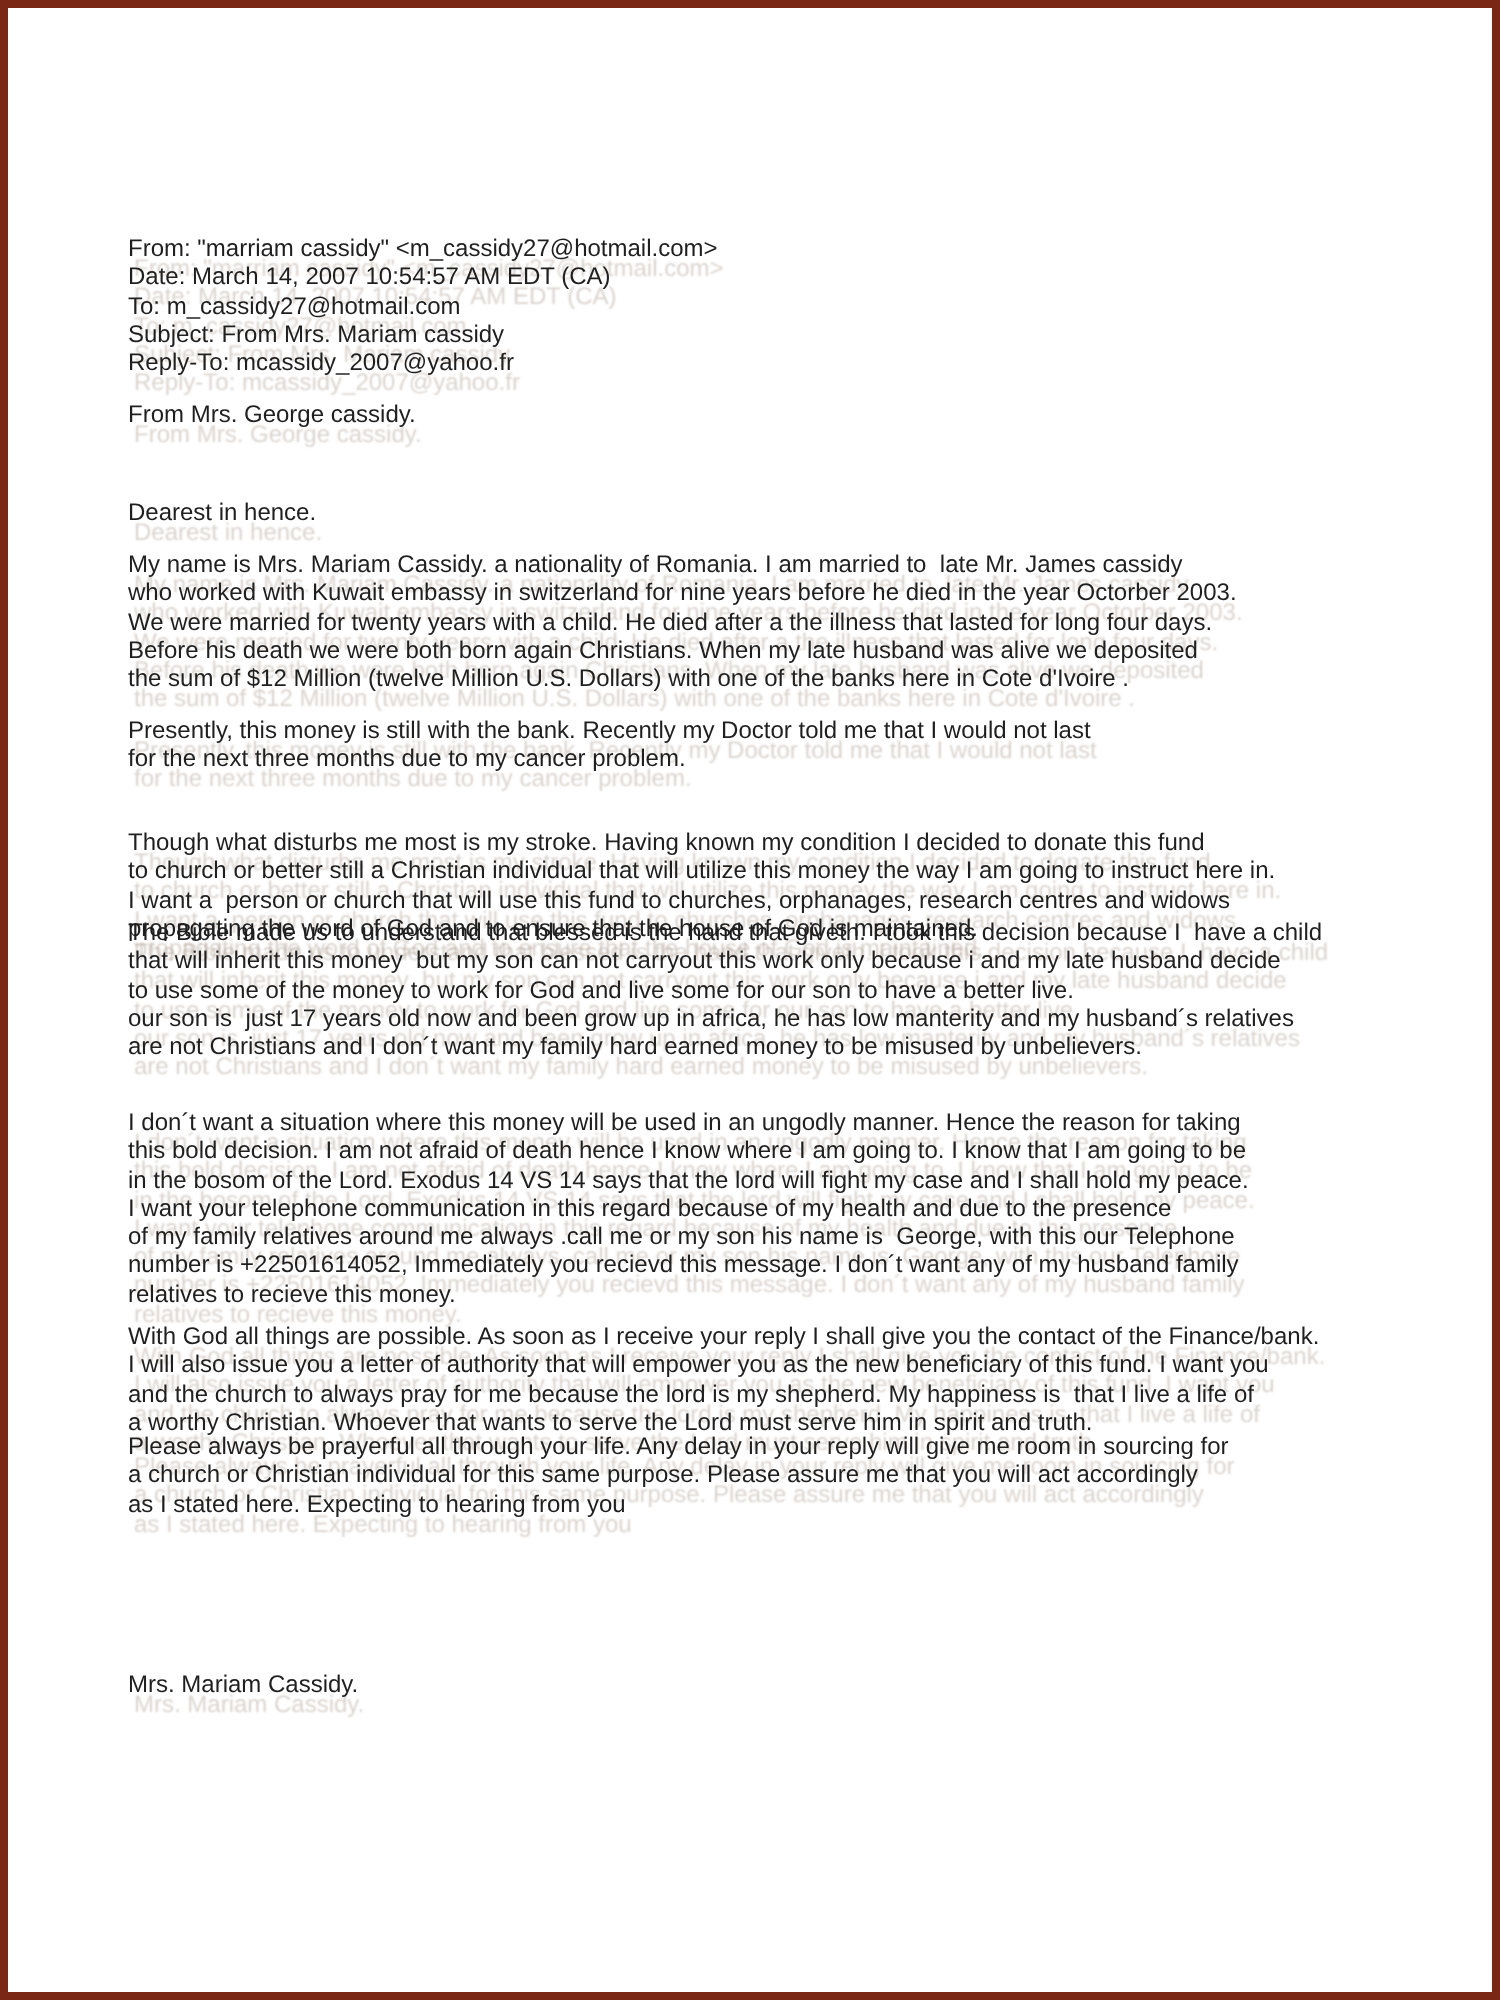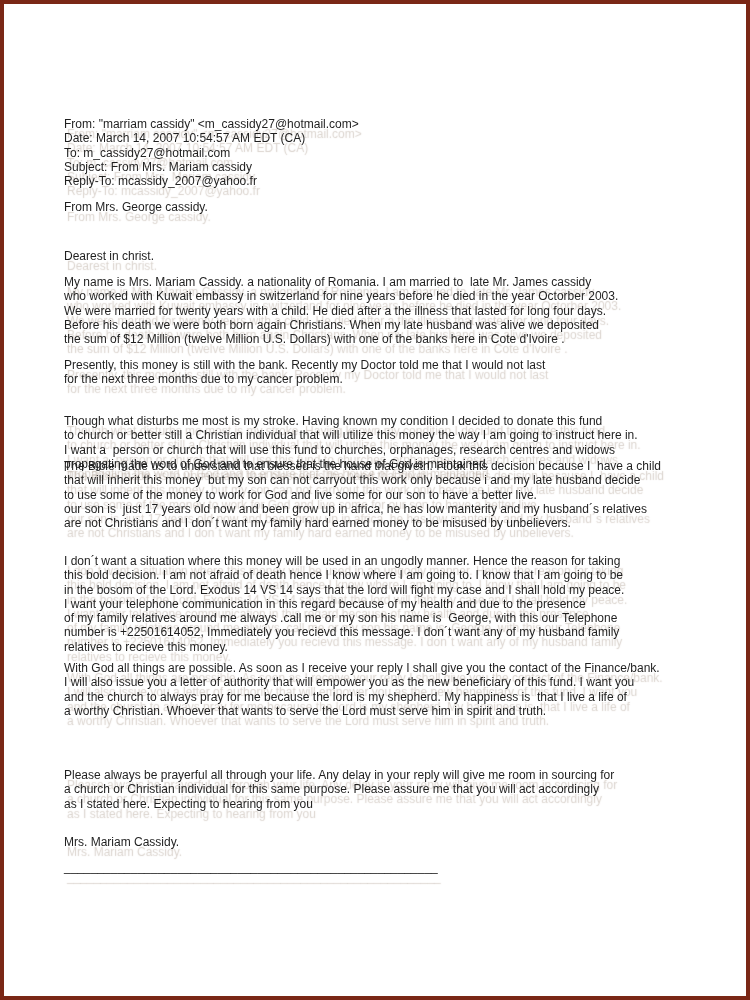--- a/index.html
+++ b/index.html
@@ -32,21 +32,21 @@
 </head>
 <body>
 
 <div class="page">
   <div class="tblock" style="top:113px">From: "marriam cassidy" &lt;m_cassidy27@hotmail.com&gt;
 Date: March 14, 2007 10:54:57 AM EDT (CA)
 To: m_cassidy27@hotmail.com
 Subject: From Mrs. Mariam cassidy
 Reply-To: mcassidy_2007@yahoo.fr</div>
   <div class="tblock" style="top:196px">From Mrs. George cassidy.</div>
-  <div class="tblock" style="top:245px">Dearest in christ.</div>
+  <div class="tblock" style="top:245px">Dearest in hence.</div>
   <div class="tblock" style="top:271px">My name is Mrs. Mariam Cassidy. a nationality of Romania. I am married to  late Mr. James cassidy
 who worked with Kuwait embassy in switzerland for nine years before he died in the year Octorber 2003.
 We were married for twenty years with a child. He died after a the illness that lasted for long four days.
 Before his death we were both born again Christians. When my late husband was alive we deposited
 the sum of $12 Million (twelve Million U.S. Dollars) with one of the banks here in Cote d'Ivoire .</div>
   <div class="tblock" style="top:354px">Presently, this money is still with the bank. Recently my Doctor told me that I would not last
 for the next three months due to my cancer problem.</div>
   <div class="tblock" style="top:410px">Though what disturbs me most is my stroke. Having known my condition I decided to donate this fund
 to church or better still a Christian individual that will utilize this money the way I am going to instruct here in.
 I want a  person or church that will use this fund to churches, orphanages, research centres and widows
@@ -60,18 +60,17 @@
 this bold decision. I am not afraid of death hence I know where I am going to. I know that I am going to be
 in the bosom of the Lord. Exodus 14 VS 14 says that the lord will fight my case and I shall hold my peace.
 I want your telephone communication in this regard because of my health and due to the presence
 of my family relatives around me always .call me or my son his name is  George, with this our Telephone
 number is +22501614052, Immediately you recievd this message. I don´t want any of my husband family
 relatives to recieve this money.</div>
   <div class="tblock" style="top:657px">With God all things are possible. As soon as I receive your reply I shall give you the contact of the Finance/bank.
 I will also issue you a letter of authority that will empower you as the new beneficiary of this fund. I want you
 and the church to always pray for me because the lord is my shepherd. My happiness is  that I live a life of
 a worthy Christian. Whoever that wants to serve the Lord must serve him in spirit and truth.</div>
-  <div class="tblock" style="top:764px">Please always be prayerful all through your life. Any delay in your reply will give me room in sourcing for
+  <div class="tblock" style="top:712px">Please always be prayerful all through your life. Any delay in your reply will give me room in sourcing for
 a church or Christian individual for this same purpose. Please assure me that you will act accordingly
 as I stated here. Expecting to hearing from you</div>
   <div class="tblock" style="top:831px">Mrs. Mariam Cassidy.</div>
-  <div class="tblock" style="top:856px">________________________________________________________</div>
 </div>
 
 </body></html>

